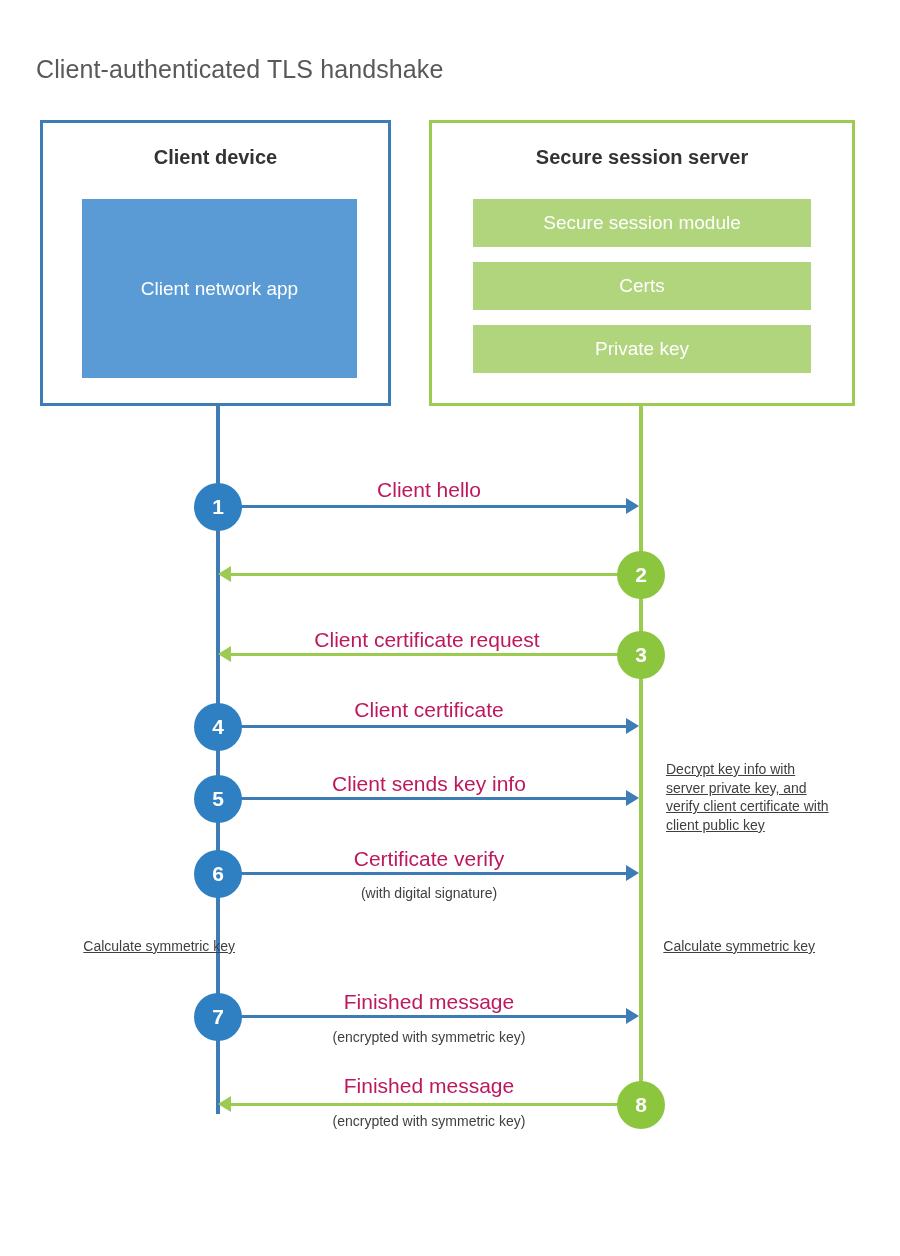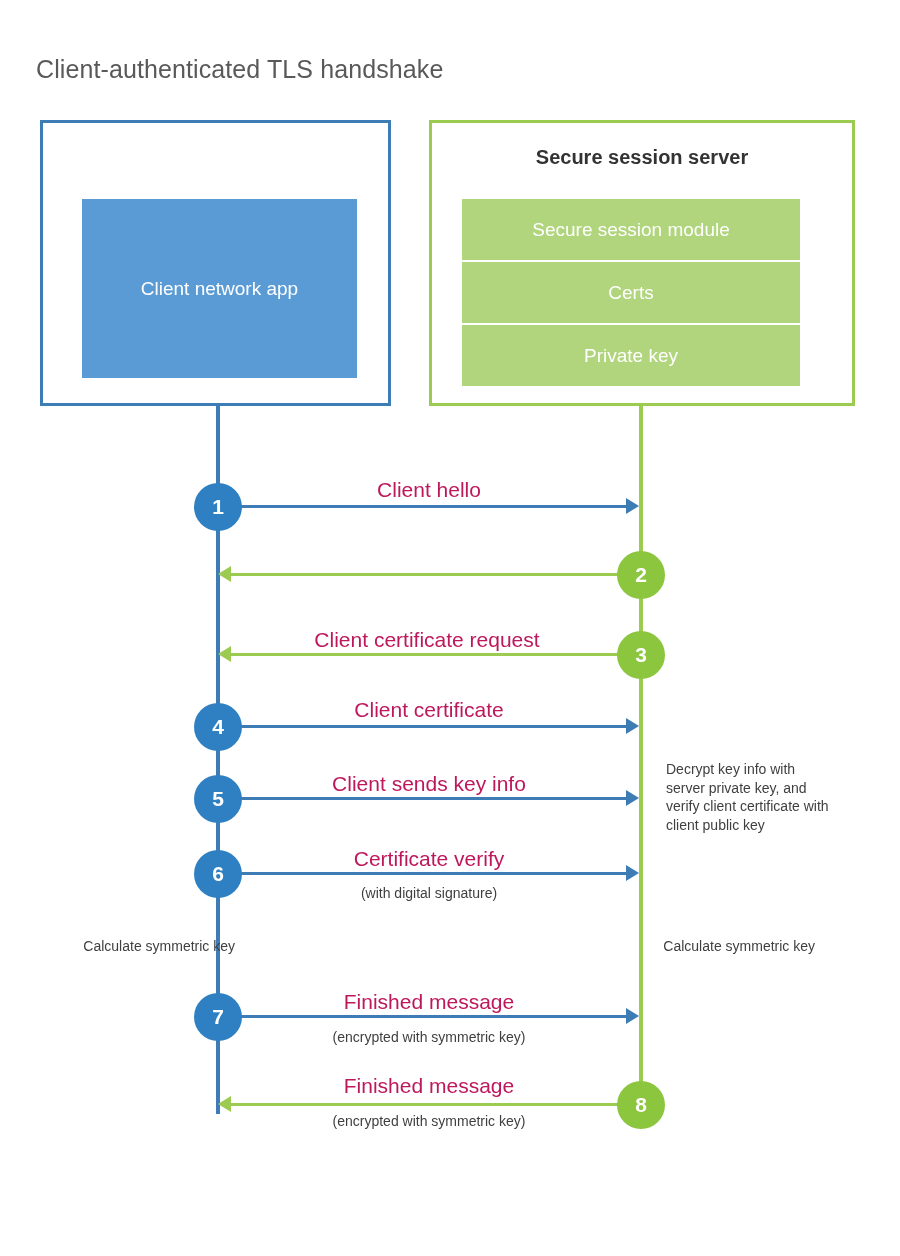--- a/index.html
+++ b/index.html
@@ -80,23 +80,23 @@
     text-align: center;
     font-size: 19px;
     line-height: 1.35;
     padding: 0 12px;
     box-sizing: border-box;
   }
 
   
   .module-block {
     position: absolute;
-    left: 30px;
+    left: 41px;
     width: 338px;
-    height: 61px;
+    height: 48px;
     background: #b0d57c;
     color: #ffffff;
     display: flex;
     align-items: center;
     justify-content: center;
     font-size: 19px;
   }
   .module-block.m0 { top: 76px; }
   .module-block.m1 { top: 139px; }
   .module-block.m2 { top: 202px; }
@@ -168,31 +168,33 @@
     color: #3f3f3f;
     white-space: nowrap;
   }
 
   
   .annotation {
     position: absolute;
     font-size: 14px;
     line-height: 1.33;
     color: #3f3f3f;
+    text-decoration: underline;
   }
   .annotation.right-align { text-align: right; }
 </style>
 </head>
 <body>
 
 <div id="canvas">
 
   <div class="page-title">Client-authenticated TLS handshake</div>
 
   <div class="actor-box client">
+    <div class="actor-title">Client device</div>
     <div class="app-block">Client network app</div>
   </div>
 
   <div class="actor-box server">
     <div class="actor-title">Secure session server</div>
     <div class="module-block m0">Secure session module</div>
     <div class="module-block m1">Certs</div>
     <div class="module-block m2">Private key</div>
   </div>
 

